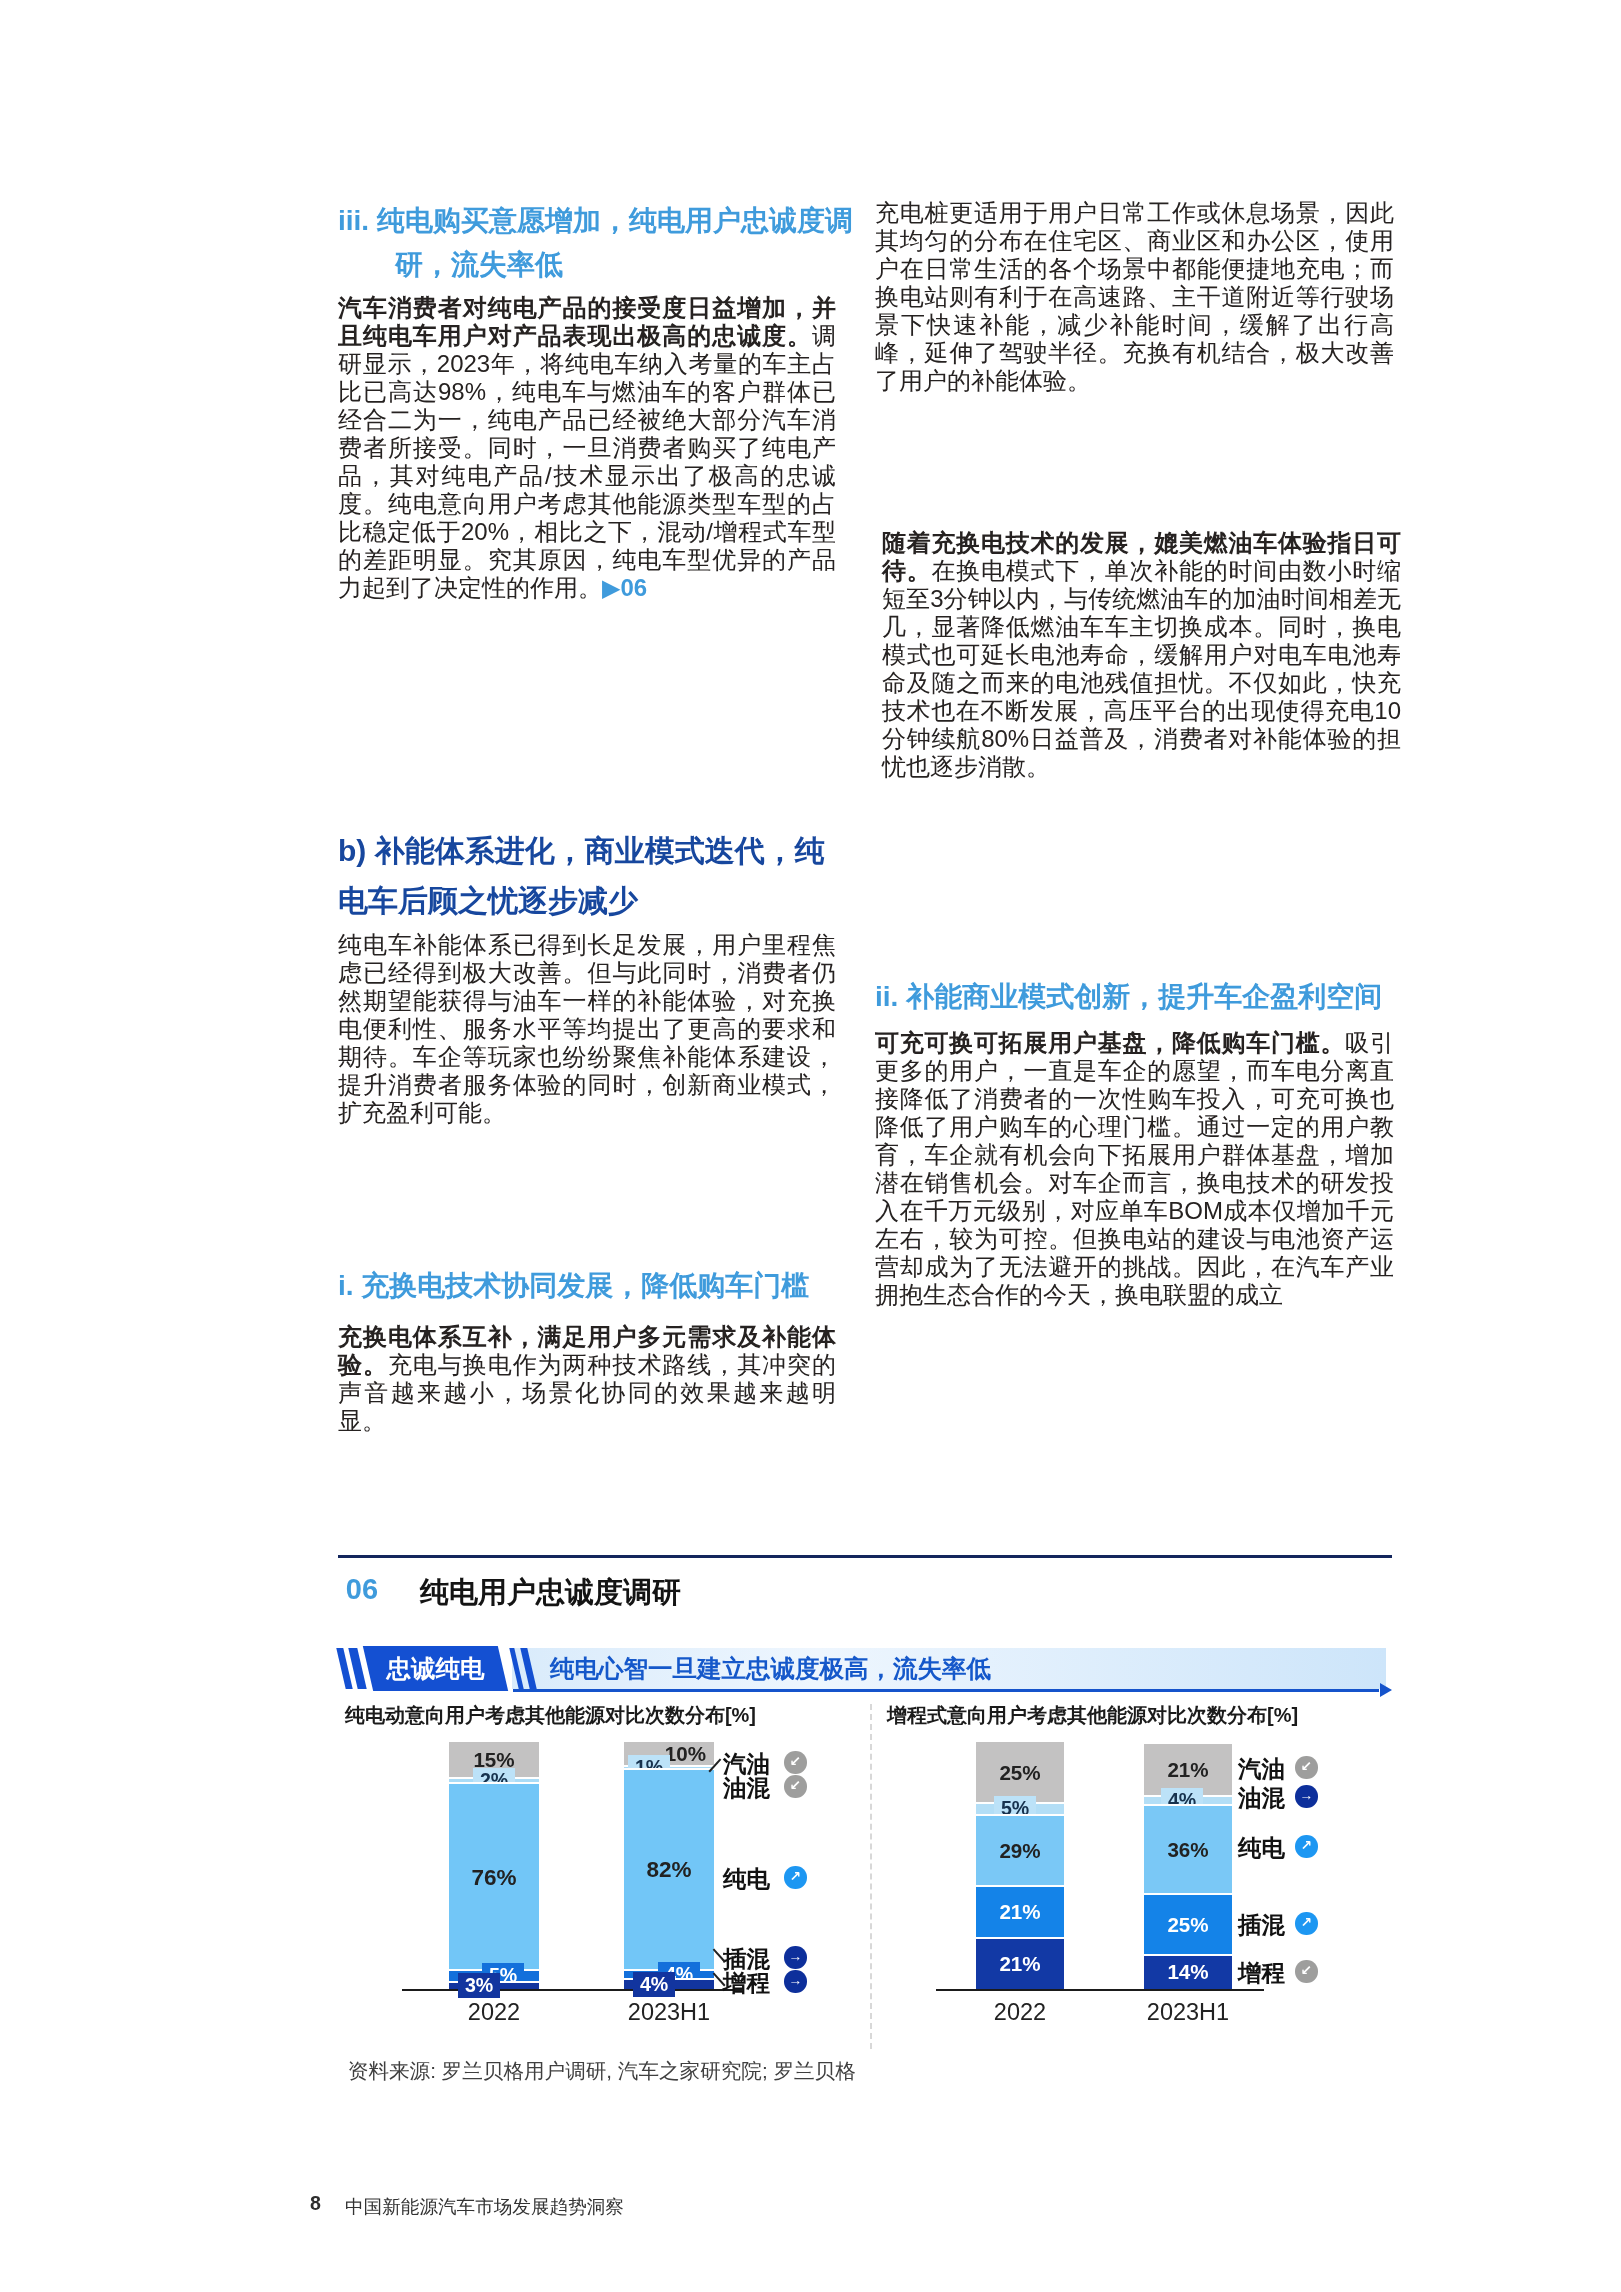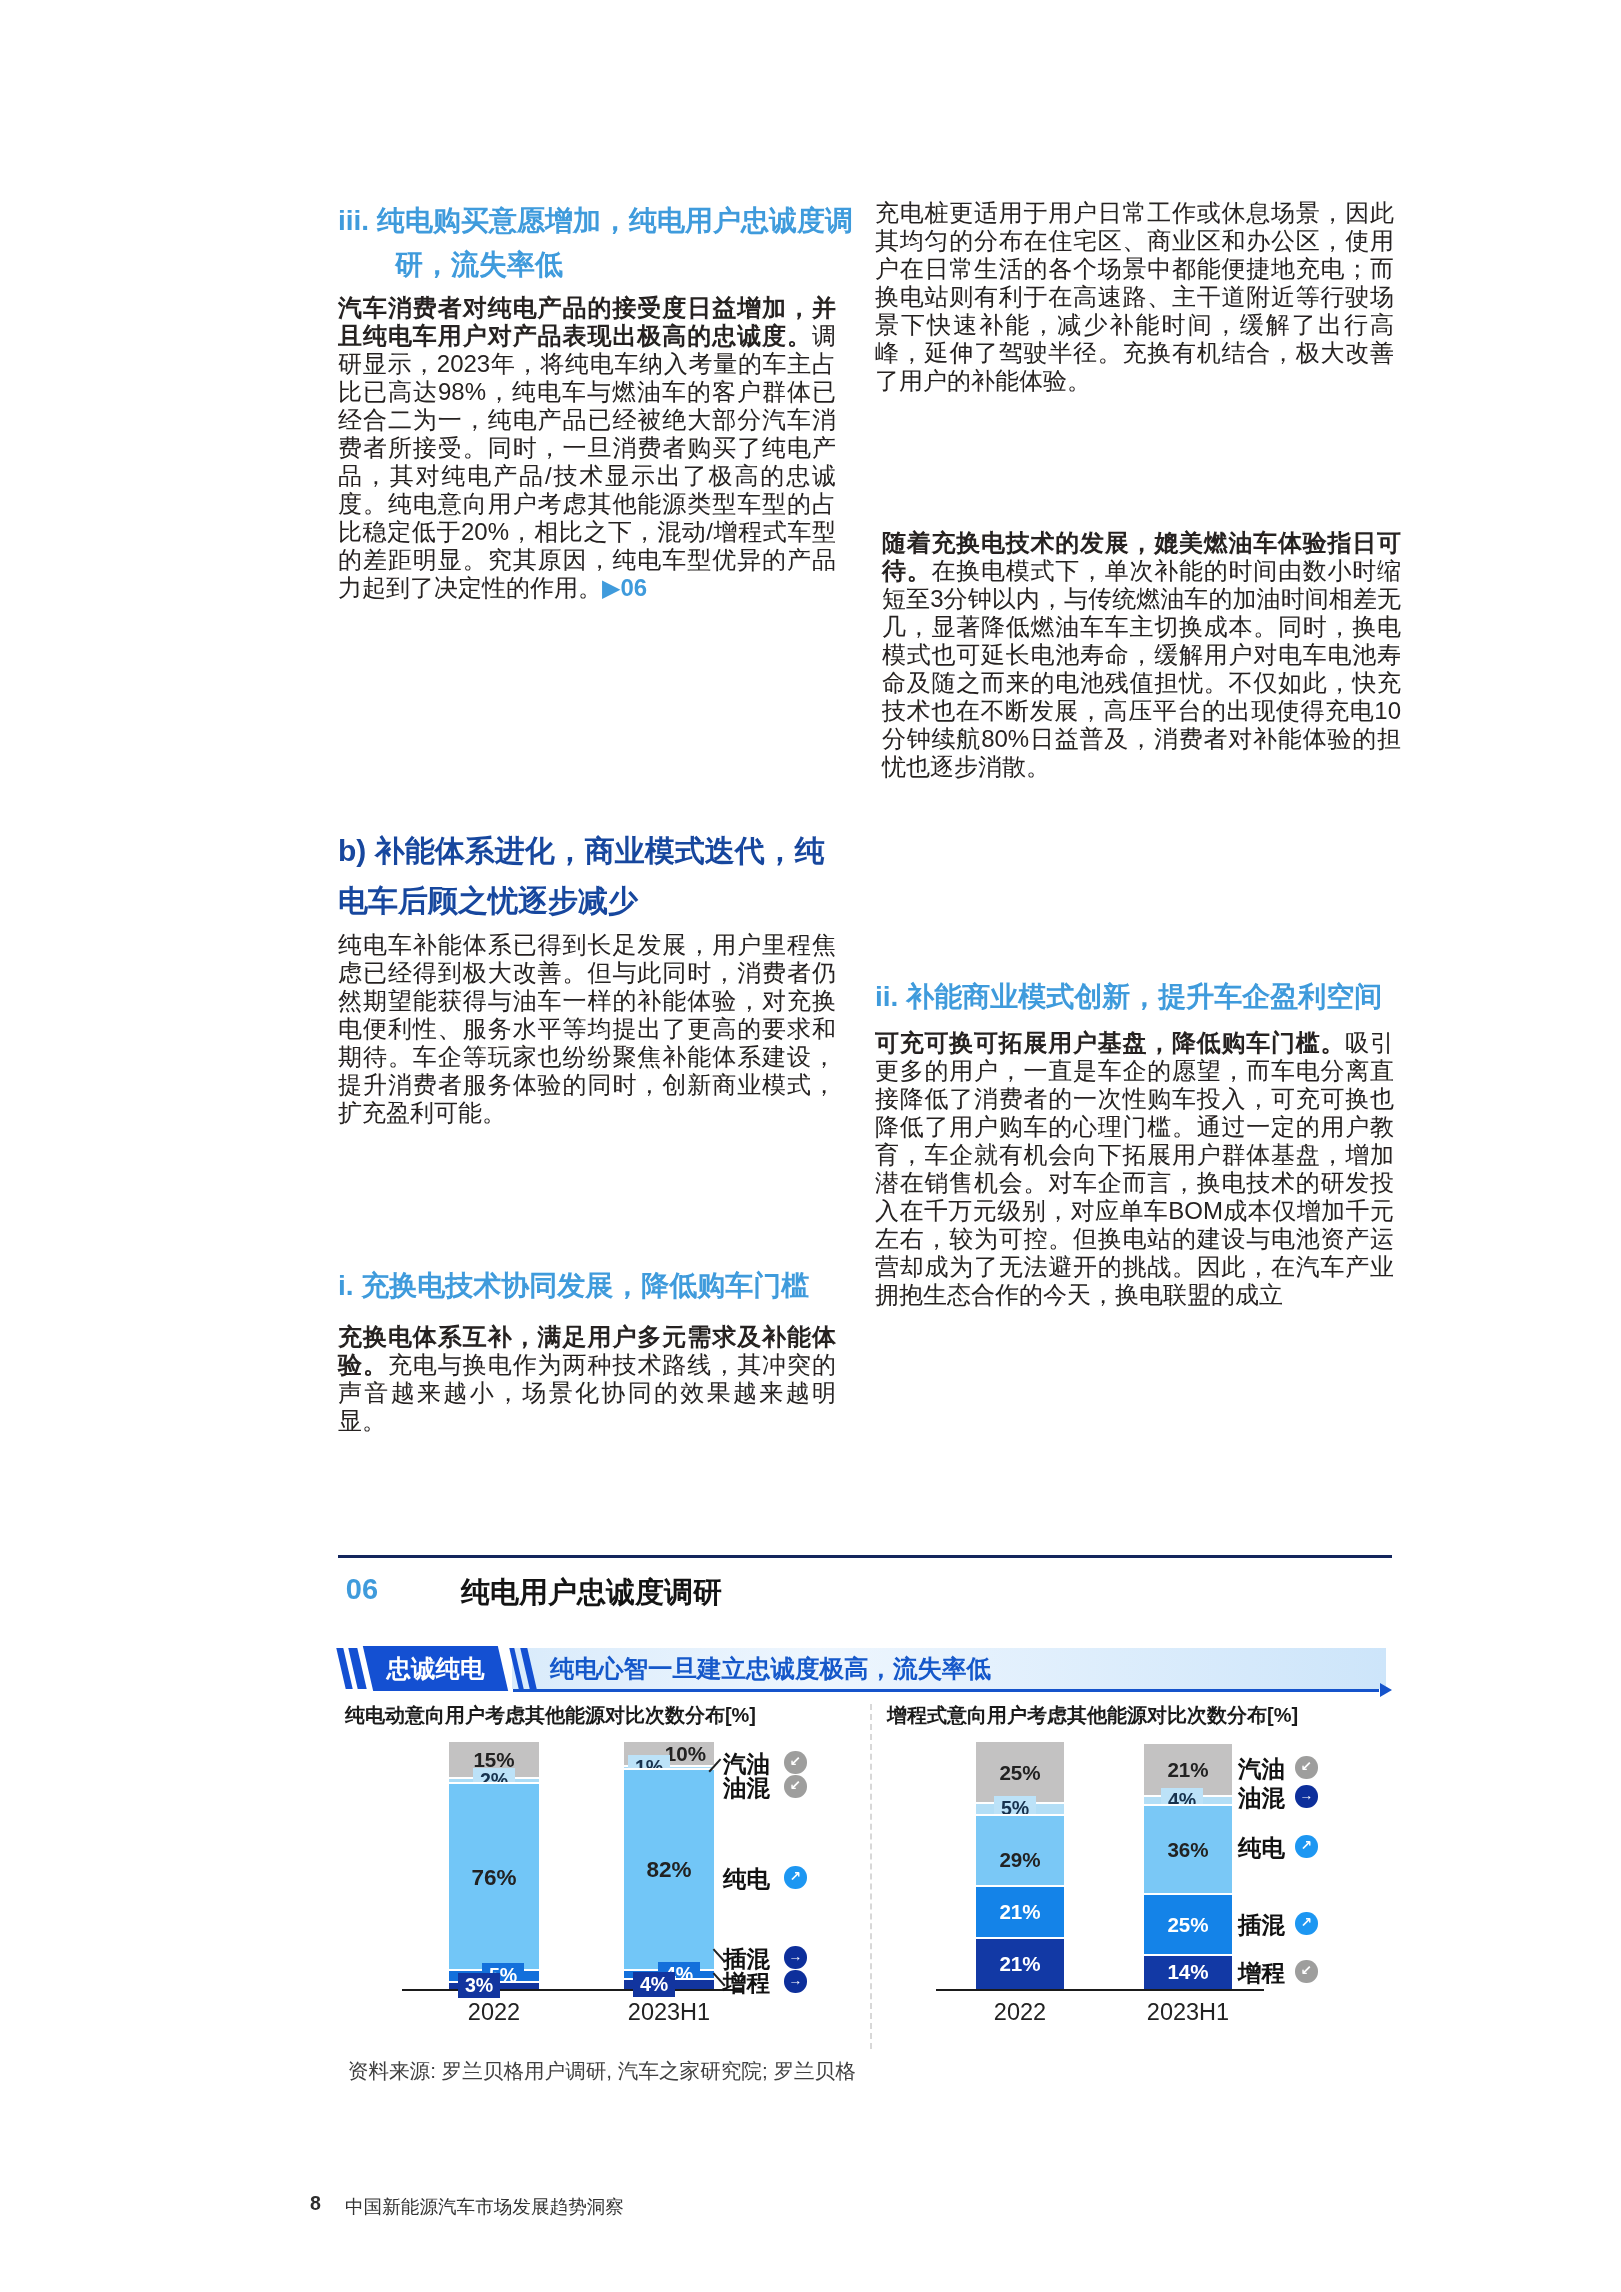--- a/index.html
+++ b/index.html
@@ -9,21 +9,21 @@
   .col p{margin:0;}
   .lead{font-weight:700;}
   .marker{color:#3f9bdc;font-weight:700;}
   .h-blue{position:absolute;color:#3f9bdc;font-weight:700;font-size:28px;line-height:44px;
           padding-left:57px;text-indent:-57px;text-align:left;}
   .h-navy{position:absolute;color:#17479e;font-weight:700;font-size:30px;line-height:50px;text-align:left;}
   
   .figure{position:absolute;left:338px;top:1555px;width:1057px;height:568px;}
   .fig-rule{position:absolute;left:0;top:0;width:1054px;height:2.9px;background:#13265c;}
   .fig-num{position:absolute;left:7.8px;top:17.6px;font-size:29px;font-weight:700;color:#3f9bdc;}
-  .fig-title{position:absolute;left:82px;top:17.6px;font-size:29px;font-weight:700;color:#141414;margin-left:41px;}
+  .fig-title{position:absolute;left:82px;top:17.6px;font-size:29px;font-weight:700;color:#141414;}
   .ribbon-band{position:absolute;top:93px;height:41px;
       background:linear-gradient(90deg,#d9ebfb 0%,#eef6fe 35%,#cde5fa 100%);}
   .stripe{position:absolute;top:93px;height:41px;background:#1450d2;transform:skewX(13deg);}
   .badge{position:absolute;top:91px;height:45px;background:#1450d2;transform:skewX(13deg);}
   .badge span{display:block;transform:skewX(-13deg);color:#fff;font-size:24.5px;font-weight:700;
       line-height:45px;text-align:center;}
   .band-text{position:absolute;top:93px;height:32px;line-height:41px;font-size:24.5px;font-weight:700;color:#1558ca;}
   .ribbon-line{position:absolute;top:134px;height:2.9px;background:#1553cb;}
   .ribbon-arrow{position:absolute;top:128px;width:0;height:0;border-left:12.7px solid #1553cb;
       border-top:7.8px solid transparent;border-bottom:7.8px solid transparent;}
@@ -141,21 +141,21 @@
         <div class="conn" style="left: 380px; top: 416px; height: 16.7px; transform: rotate(-42deg);"></div>
         <div class="chart-title" style="left: 549px; top: 147px;">增程式意向用户考虑其他能源对比次数分布[%]</div>
         <div class="axis" style="left: 598px; top: 434px; width: 328px;"></div>
         <div class="seg" style="left: 638px; top: 187px; width: 88px; height: 61px; background: rgb(195, 194, 194);"></div>
         <div class="inlabel" style="left: 638px; width: 88px; text-align: center; color: rgb(34, 34, 34); top: 206px;">25%</div>
         <div class="seg" style="left: 638px; top: 248px; width: 88px; height: 12.3px; background: rgb(179, 222, 246);"></div>
         <div class="seg-gap" style="left: 638px; top: 247px; width: 88px;"></div>
         <div class="chip" style="color: rgb(23, 50, 78); background: rgb(188, 226, 248); top: 241px; left: 656px;">5%</div>
         <div class="seg" style="left: 638px; top: 260px; width: 88px; height: 71px; background: rgb(122, 200, 246);"></div>
         <div class="seg-gap" style="left: 638px; top: 259px; width: 88px;"></div>
-        <div class="inlabel" style="left: 638px; width: 88px; text-align: center; color: rgb(34, 34, 34); top: 284px; margin-top: 9px;">29%</div>
+        <div class="inlabel" style="left: 638px; width: 88px; text-align: center; color: rgb(34, 34, 34); top: 284px;">29%</div>
         <div class="seg" style="left: 638px; top: 331px; width: 88px; height: 51px; background: rgb(20, 131, 232);"></div>
         <div class="seg-gap" style="left: 638px; top: 330px; width: 88px;"></div>
         <div class="inlabel" style="left: 638px; width: 88px; text-align: center; color: rgb(255, 255, 255); top: 345px;">21%</div>
         <div class="seg" style="left: 638px; top: 383px; width: 88px; height: 51px; background: rgb(18, 57, 165);"></div>
         <div class="seg-gap" style="left: 638px; top: 382px; width: 88px;"></div>
         <div class="inlabel" style="left: 638px; width: 88px; text-align: center; color: rgb(255, 255, 255); top: 397px;">21%</div>
         <div class="cat" style="left: 638px; top: 444px; width: 88px;">2022</div>
         <div class="seg" style="left: 806px; top: 189px; width: 88px; height: 51px; background: rgb(195, 194, 194);"></div>
         <div class="inlabel" style="left: 806px; width: 88px; text-align: center; color: rgb(34, 34, 34); top: 203px;">21%</div>
         <div class="seg" style="left: 806px; top: 241px; width: 88px; height: 9.8px; background: rgb(179, 222, 246);"></div>

